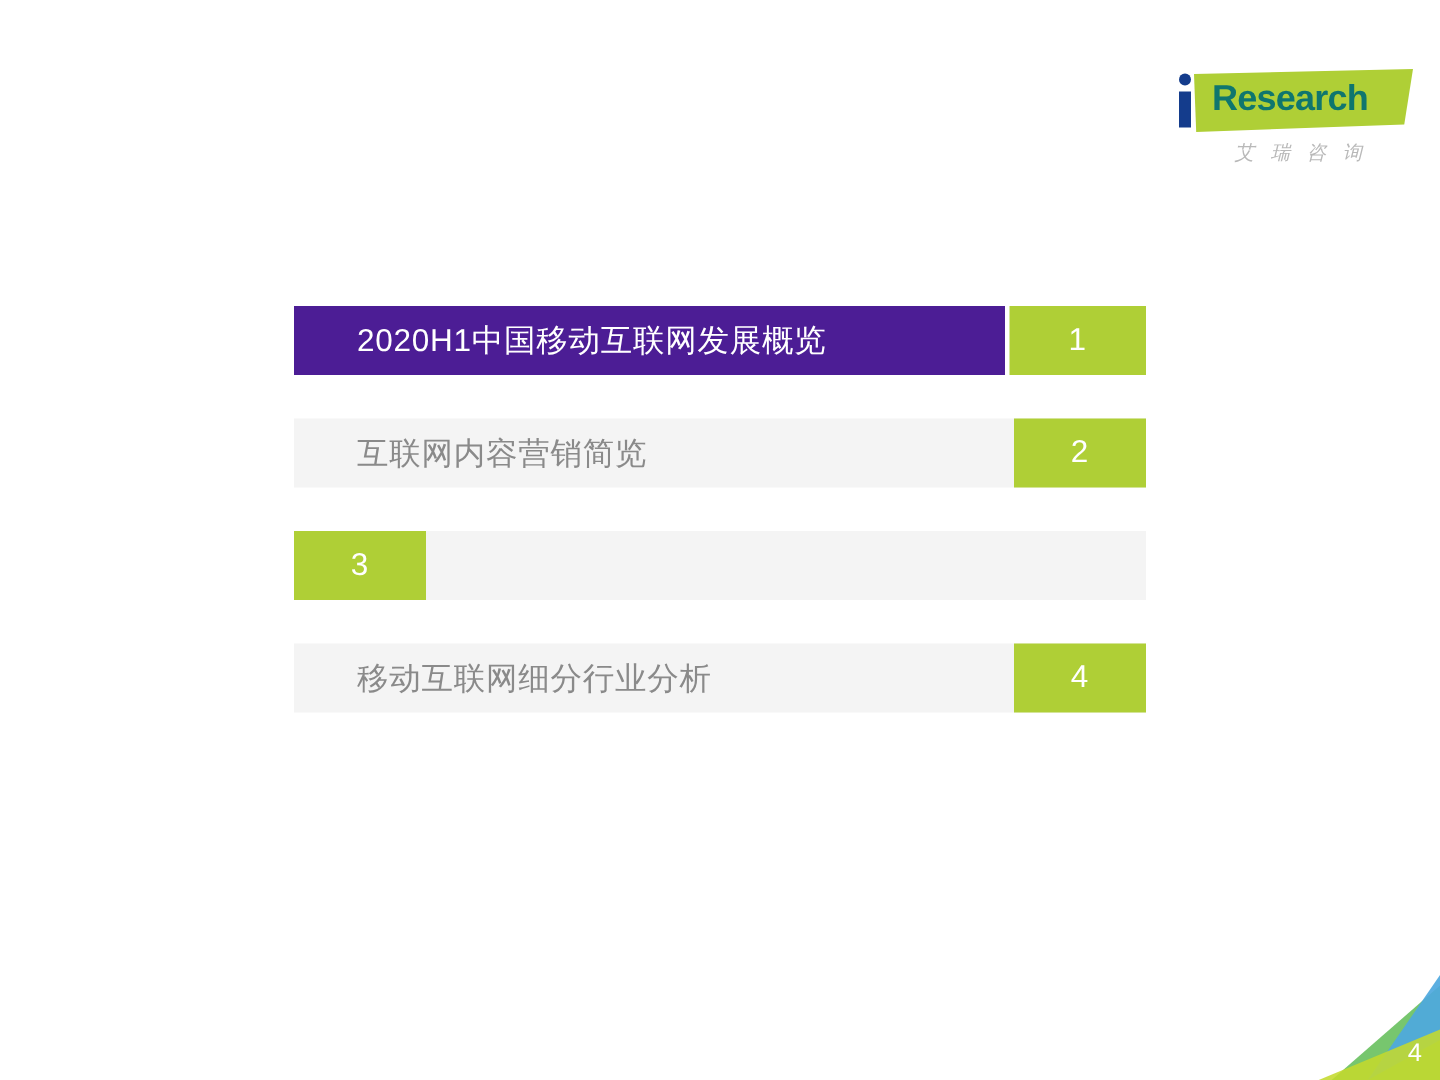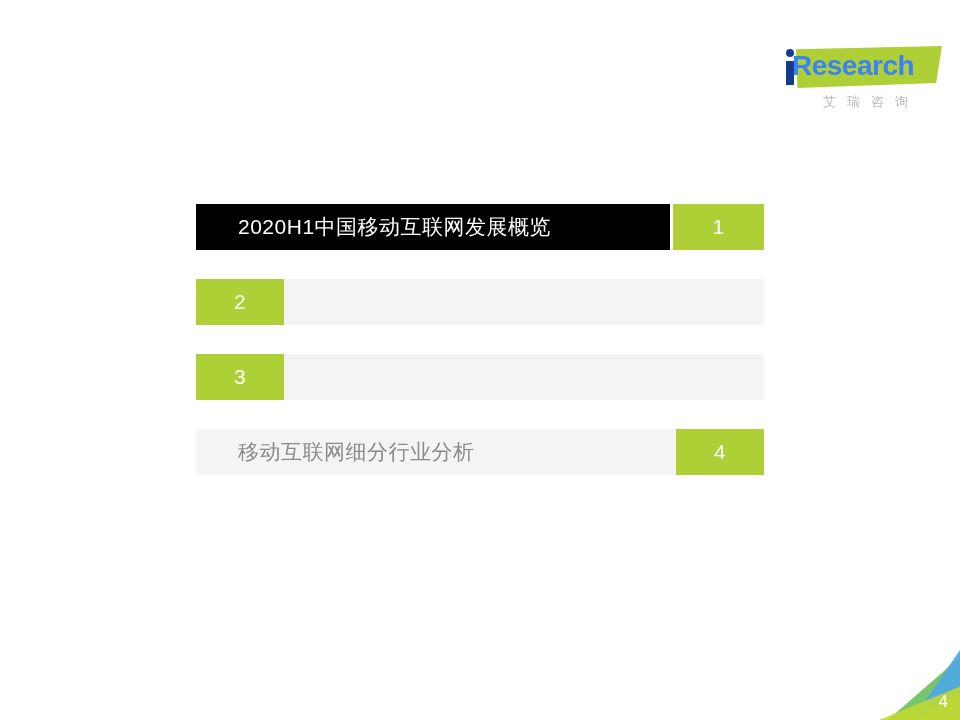--- a/index.html
+++ b/index.html
@@ -61,60 +61,61 @@
   .logo-i-stem {
     position: absolute;
     left: 4px;
     top: 17px;
     width: 8px;
     height: 24px;
     background: #143C8C;
   }
   .logo-word {
     position: absolute;
-    left: 10px;
+    left: 26px;
     top: 5px;
-    font-size: 28px;
+    font-size: 24px;
     line-height: 34px;
     font-weight: bold;
-    color: #3b82f6;
+    color: #0f766e;
     letter-spacing: -0.5px;
     white-space: nowrap;
   }
   .logo-sub {
     position: absolute;
     left: 16px;
     top: 50px;
     width: 146px;
     font-size: 13px;
     line-height: 16px;
     color: #b9b9b9;
     letter-spacing: 11px;
     text-align: center;
     white-space: nowrap;
+    font-style: italic;
   }
 
   
   .agenda {
     position: absolute;
     left: 196px;
     top: 204px;
     width: 568px;
   }
   .agenda-row {
     position: relative;
     height: 46px;
     margin-bottom: 29px;
     display: flex;
     align-items: stretch;
     background: #f4f4f4;
   }
   .agenda-row:last-child { margin-bottom: 0; }
   .agenda-row.is-active {
-    background: #000000;
+    background: #4c1d95;
   }
   .agenda-label {
     flex: 1 1 auto;
     display: flex;
     align-items: center;
     padding-left: 42px;
     font-size: 21px;
     color: #8a8a8a;
     letter-spacing: 0.5px;
     white-space: nowrap;
@@ -198,20 +199,21 @@
   </div>
 
   <div class="agenda">
 
     <div class="agenda-row is-active">
       <div class="agenda-label">2020H1中国移动互联网发展概览</div>
       <div class="agenda-num">1</div>
     </div>
 
     <div class="agenda-row">
+      <div class="agenda-label">互联网内容营销简览</div>
       <div class="agenda-num">2</div>
     </div>
 
     <div class="agenda-row">
       <div class="agenda-num">3</div>
     </div>
 
     <div class="agenda-row">
       <div class="agenda-label">移动互联网细分行业分析</div>
       <div class="agenda-num">4</div>

